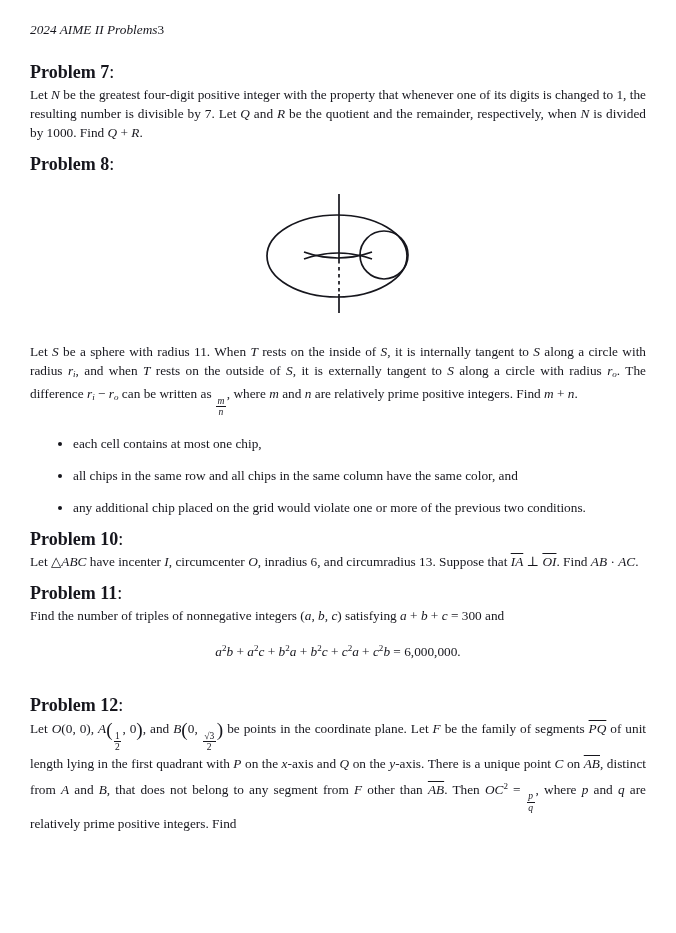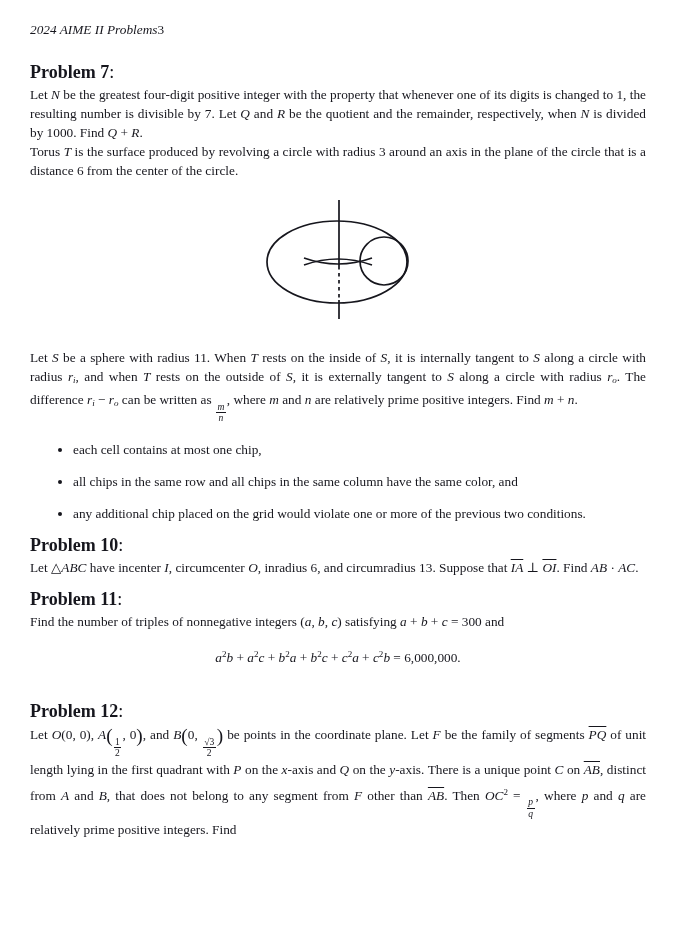--- a/index.html
+++ b/index.html
@@ -61,21 +61,21 @@
     <span class="title">2024 AIME II Problems</span>
     <span class="pnum">3</span>
   </div>
 
   <section>
     <h3 class="phead mt-lg"><span class="b">Problem 7</span><span>:</span></h3>
     <p class="body"><span>Let </span><span class="i">N</span><span> be the greatest four-digit positive integer with the property that whenever one of its digits is changed to 1, the resulting number is divisible by 7. Let </span><span class="i">Q</span><span> and </span><span class="i">R</span><span> be the quotient and the remainder, respectively, when </span><span class="i">N</span><span> is divided by 1000. Find </span><span class="i">Q</span><span> + </span><span class="i">R</span><span>.</span></p>
   </section>
 
   <section>
-    <p class="body"><span>Torus </span><span class="cal">T</span><span> is the surface produced by revolving a circle with radius 3 around an axis in the plane of the circle that is a distance 6 from the center of the circle.</span></p>
+    <h3 class="phead"><span class="b">Problem 8</span><span>:</span></h3>
 
     <div class="figwrap">
       <svg width="160" height="126" viewBox="0 0 160 126" fill="none" stroke="currentColor" stroke-width="1.7">
         <line x1="81" y1="4" x2="81" y2="70"></line>
         <line x1="81" y1="70" x2="81" y2="104" stroke-dasharray="3.5 3.5"></line>
         <line x1="81" y1="104" x2="81" y2="123"></line>
         <ellipse cx="79" cy="66" rx="70" ry="41"></ellipse>
         <path d="M 46 62 Q 80 74 114 62"></path>
         <path d="M 46 69 Q 80 57 114 69"></path>
         <circle cx="126" cy="65" r="24"></circle>

